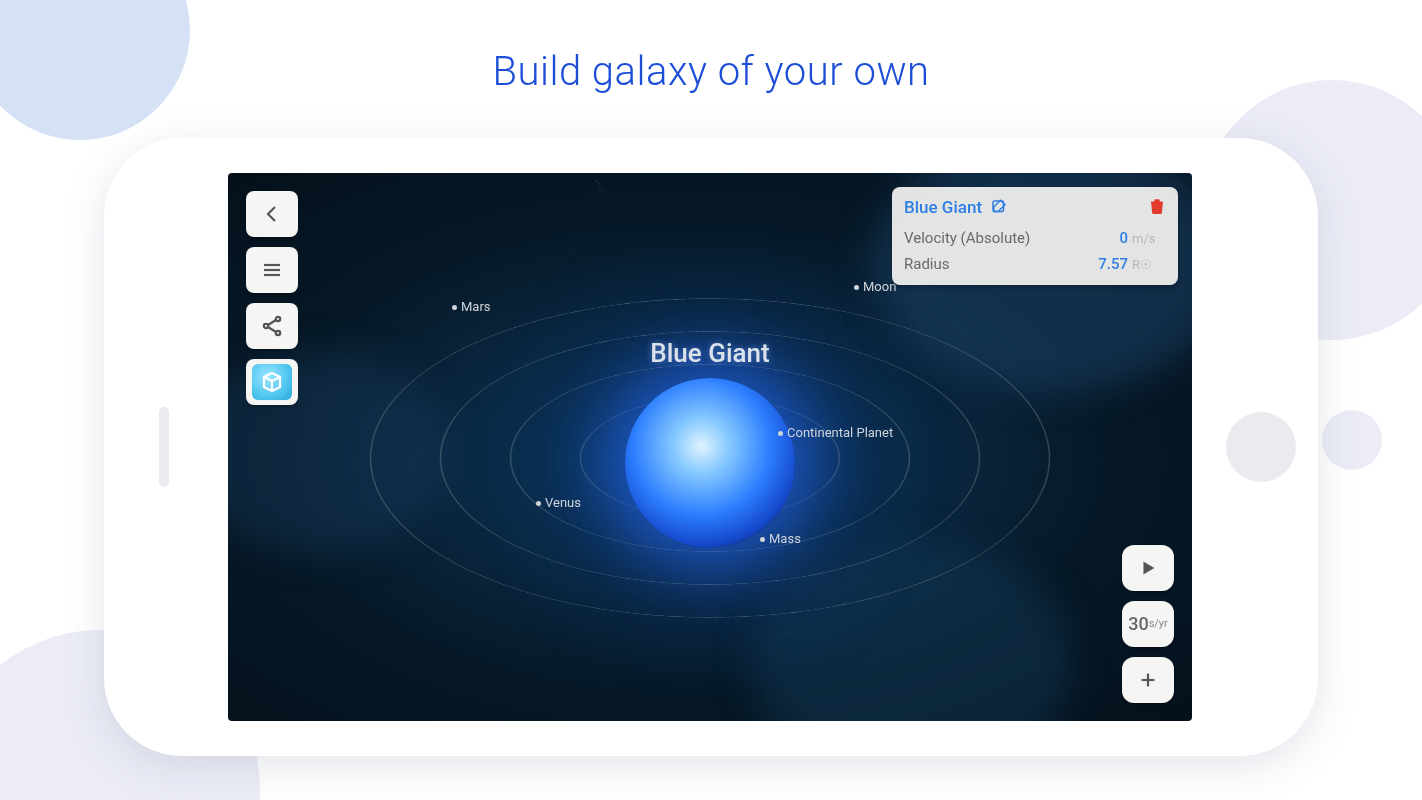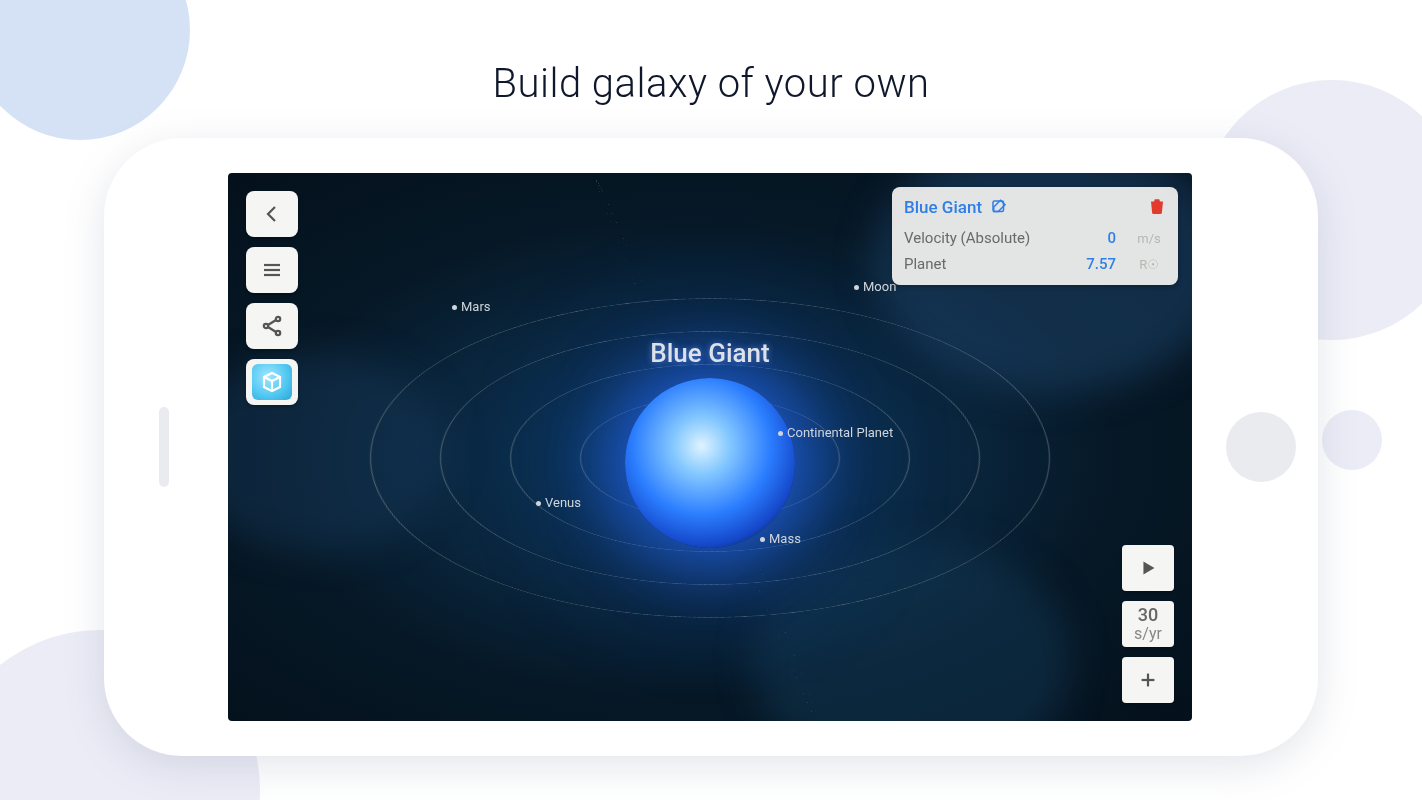--- a/index.html
+++ b/index.html
@@ -15,22 +15,22 @@
   .blob { position: absolute; border-radius: 50%; }
   .blob-tl { width: 220px; height: 220px; background: #d5e2f6; top: -80px; left: -30px; }
   .blob-tr { width: 260px; height: 260px; background: #ebecf6; top: 80px; right: -40px; }
   .blob-mr { width: 60px; height: 60px; background: #ebecf6; top: 410px; right: 40px; }
   .blob-bl { width: 320px; height: 320px; background: #ebecf6; bottom: -150px; left: -60px; }
 
   .headline {
     text-align: center;
     font-size: 40px;
     font-weight: 300;
-    color: #0f172a;
-    margin-top: 60px;
+    color: #1d4ed8;
+    margin-top: 48px;
     letter-spacing: 0.5px;
   }
 
   
   .phone {
     position: absolute;
     top: 138px;
     left: 104px;
     width: 1214px;
     height: 618px;
@@ -175,32 +175,32 @@
   .right-tools {
     position: absolute;
     right: 18px; bottom: 18px;
     display: flex;
     flex-direction: column;
     gap: 10px;
   }
   .rbtn {
     width: 52px; height: 46px;
     background: #f5f5f4;
-    border-radius: 4px;
-    display:flex; flex-direction:column;
+    border-radius: 12px;
+    display:flex; 
     align-items:center; justify-content:center;
     color:#555;
     box-shadow: 0 2px 3px rgba(0,0,0,0.25);
     cursor:pointer;
     font-size: 12px;
     line-height: 1.1;
   }
   .rbtn svg { width:22px; height:22px; fill:#555; }
   .rbtn .big { font-size: 18px; font-weight: 500; color:#666; }
-  .rbtn .small { font-size: 16px; color:#888; }
+  .rbtn .small { font-size: 11px; color:#888; }
 
   
   .panel {
     position: absolute;
     top: 14px; right: 14px;
     width: 286px;
     background: rgba(243,242,240,0.93);
     border-radius: 8px;
     padding: 10px 12px 8px;
     font-size: 15px;
@@ -222,21 +222,21 @@
   }
   .trash svg { fill:#e23b2e; }
   .row {
     display:flex;
     justify-content: space-between;
     align-items: baseline;
     padding: 4px 0;
     color: #6a6a6a;
   }
   .row .val { color:#2f7fe6; font-weight:500; }
-  .row .unit { color:#b8b8b3; font-size:13px; margin-left:12px; min-width:34px; text-align:center; display:inline-block;}
+  .row .unit { color:#b8b8b3; font-size:13px; margin-left:0; min-width:34px; text-align:left; display:inline-block;}
   .row .rv { display:flex; align-items:baseline; gap:4px; }
 </style>
 </head>
 <body>
 
 <div class="blob blob-tl"></div>
 <div class="blob blob-tr"></div>
 <div class="blob blob-mr"></div>
 <div class="blob blob-bl"></div>
 
@@ -335,21 +335,21 @@
         </span>
       </div>
       <div class="row">
         <span>Velocity (Absolute)</span>
         <span class="rv">
             <span class="val">0</span>
             <span class="unit">m/s</span>
           </span>
       </div>
       <div class="row">
-        <span>Planet</span>
+        <span>Radius</span>
         <span class="rv">
             <span class="val">7.57</span>
             <span class="unit">R☉</span>
           </span>
       </div>
     </div>
 
   </div>
 </div>
 

